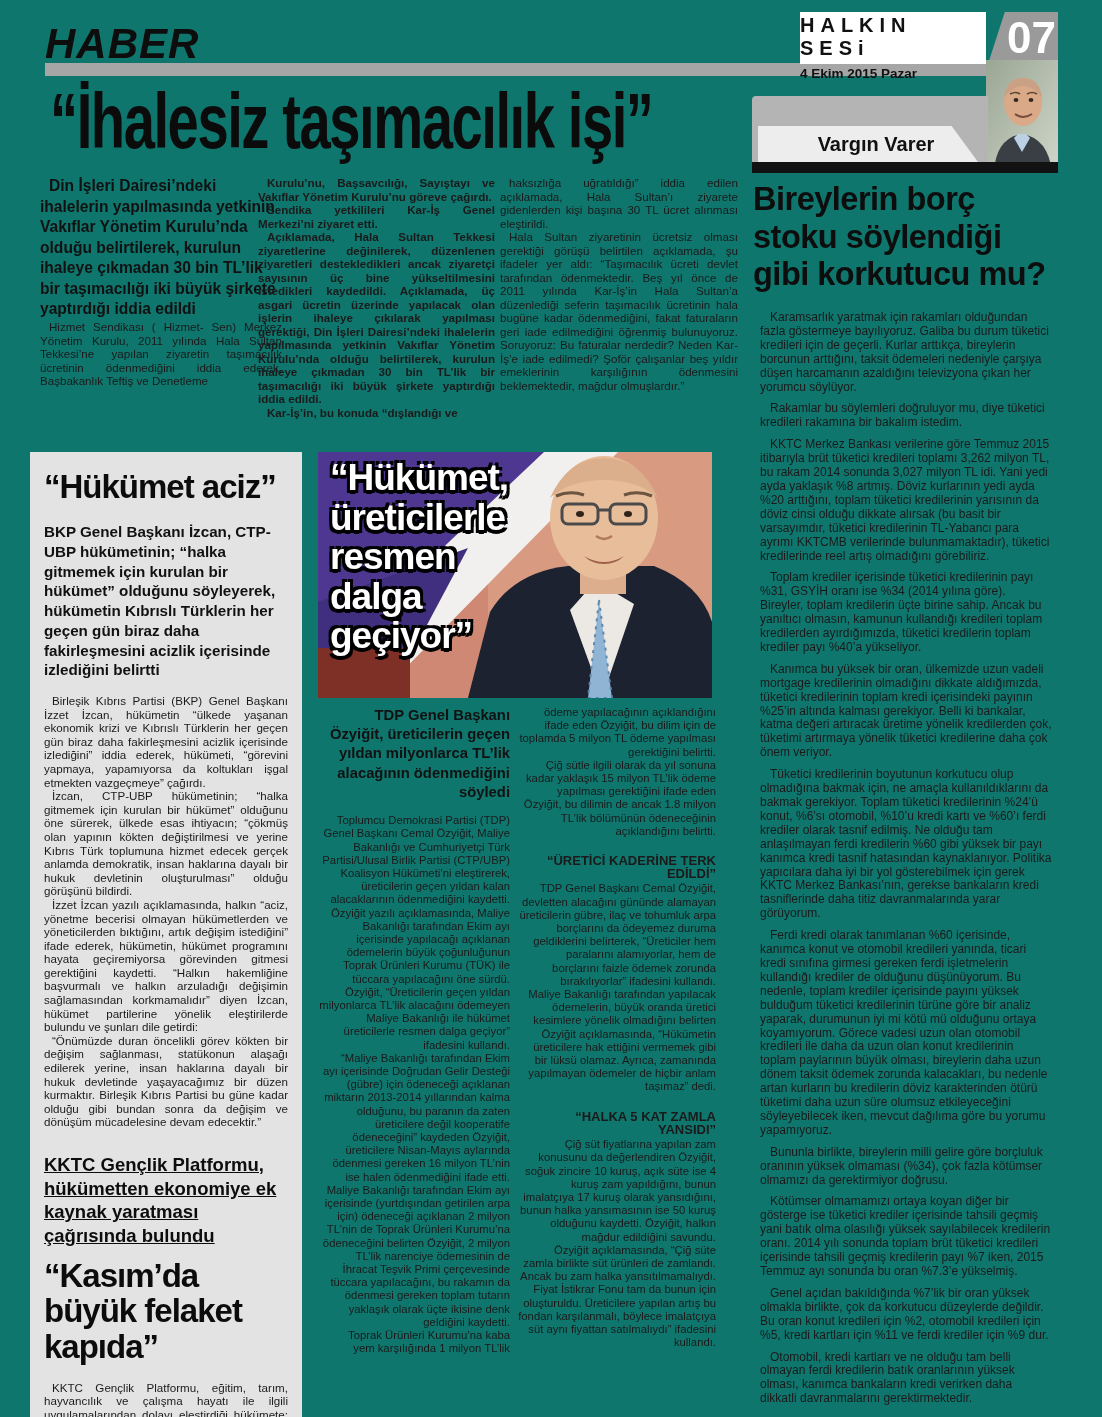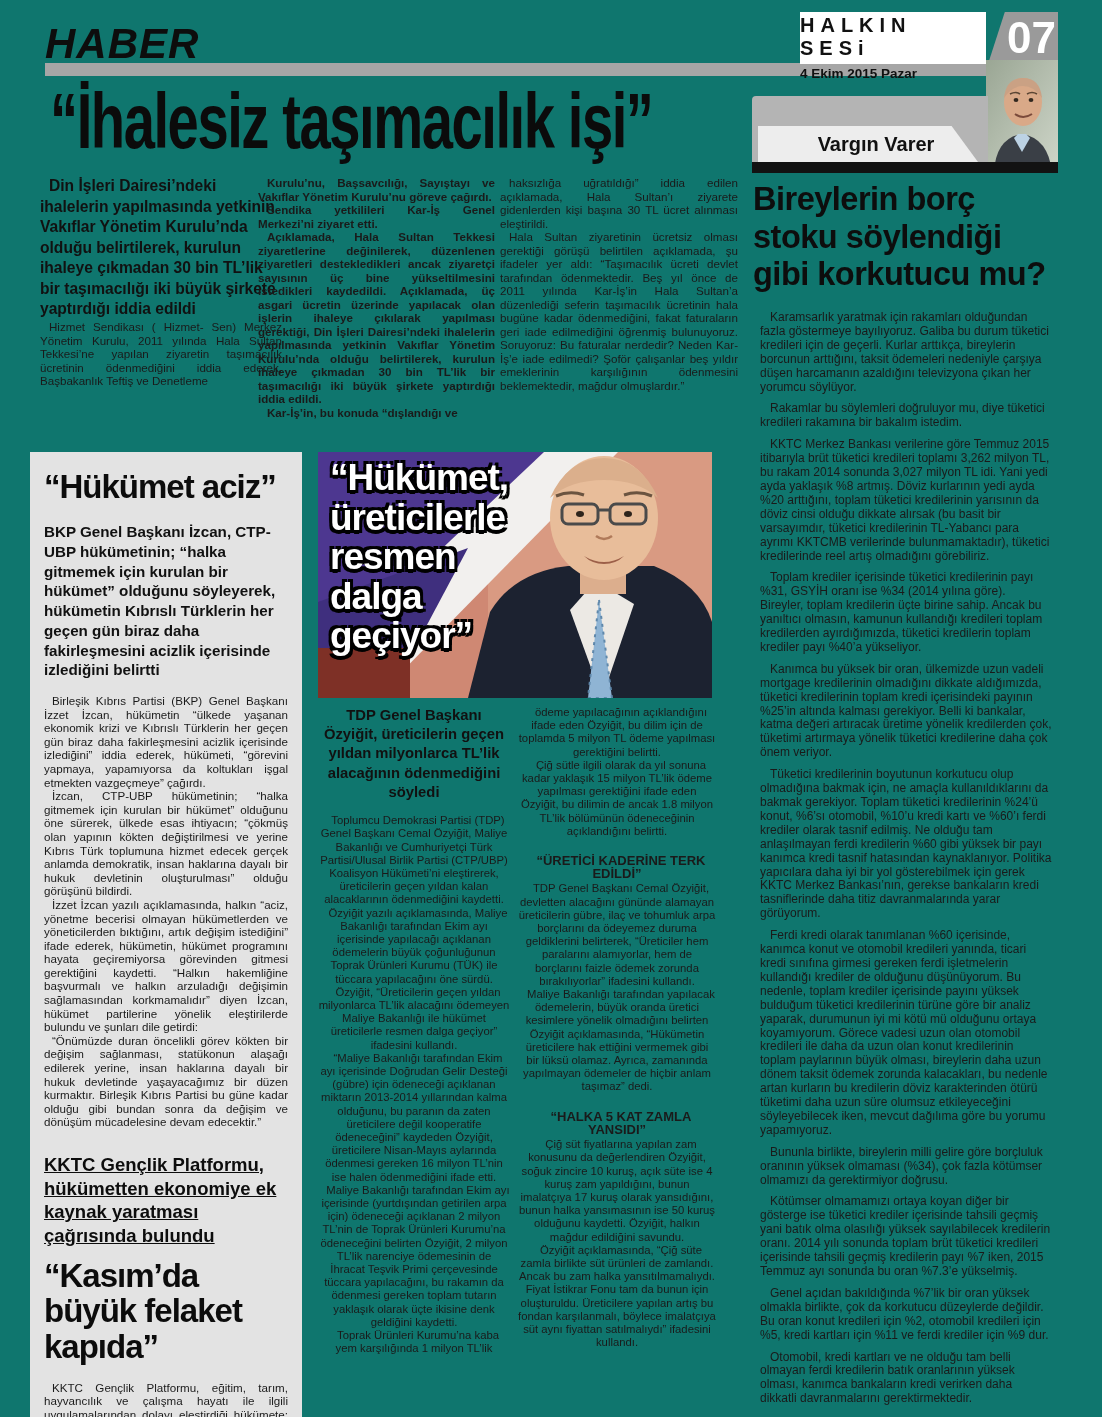--- a/index.html
+++ b/index.html
@@ -48,21 +48,21 @@
   .panel-body p{margin:0; font-size:11.6px; line-height:13.6px; text-align:justify; text-indent:8px;}
   .kicker{font-size:18.5px; font-weight:700; line-height:1.28; text-decoration:underline; margin:24px 0 10px 0; color:#0d0d0d;}
   .kasim-headline{font-size:33px; font-weight:900; line-height:1.08; letter-spacing:-1px; margin:10px 0 16px 0; color:#0c0c0c;}
   
   .tdp-photo{position:absolute; left:318px; top:452px; width:394px; height:246px; overflow:hidden;}
   .tdp-photo svg{position:absolute; left:0; top:0;}
   .overlay{position:absolute; left:12px; top:6px; width:230px; font-weight:900; font-size:37px;
            line-height:1.07; color:#fff; white-space:pre-line; letter-spacing:-1px;
            text-shadow:-3px -3px 0 #000,3px -3px 0 #000,-3px 3px 0 #000,3px 3px 0 #000,0 4px 0 #000;}
   
-  .tdp-col{position:absolute; top:706px; height:711px; overflow:hidden; font-size:11.3px; line-height:13.2px; text-align:center;}
+  .tdp-col{position:absolute; top:706px; height:711px; overflow:hidden; font-size:11.3px; line-height:13.2px; text-align:right;}
   .tdp-col p{margin:0; text-indent:8px;}
   .tdp-col1{left:318px; width:192px;}
   .tdp-col2{left:518px; width:198px;}
   .tdp-standfirst{font-size:14.8px; font-weight:700; line-height:1.3; text-indent:0 !important; margin:0 0 12px 0 !important; color:#111;}
   .subhead{font-weight:700; font-size:13px; margin-top:16px !important; margin-bottom:2px !important; text-indent:8px;}
 </style>
 </head>
 <body>
 
 <div class="page">

